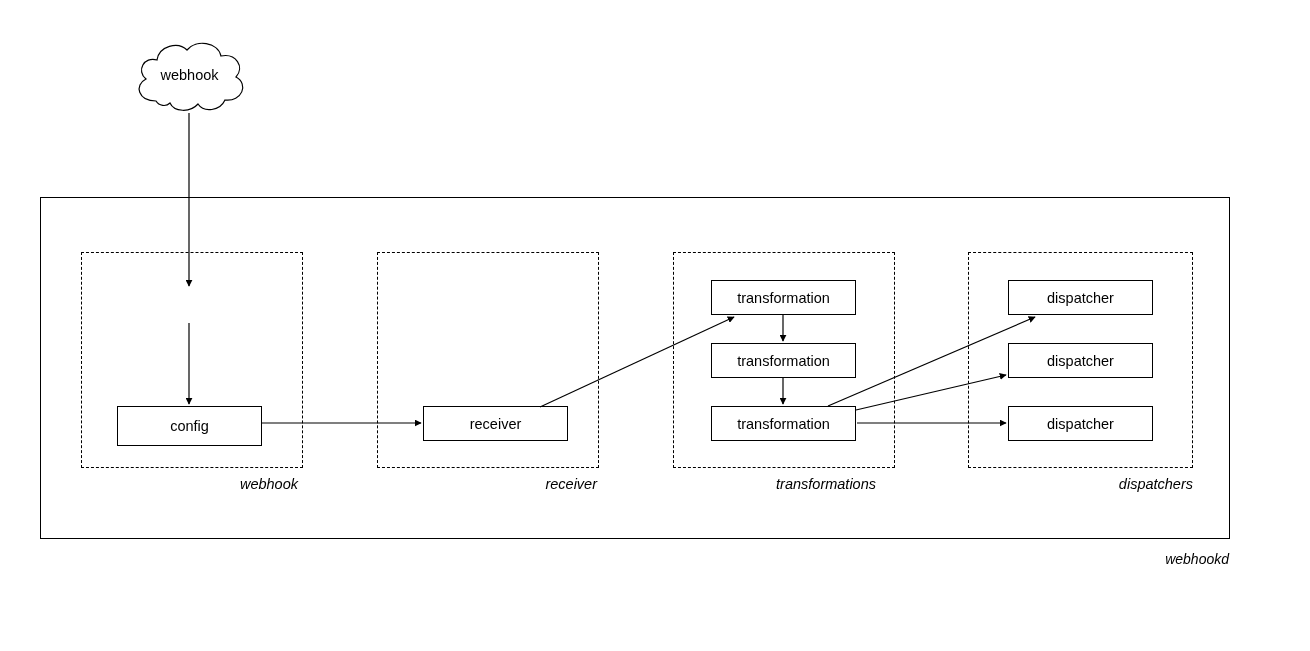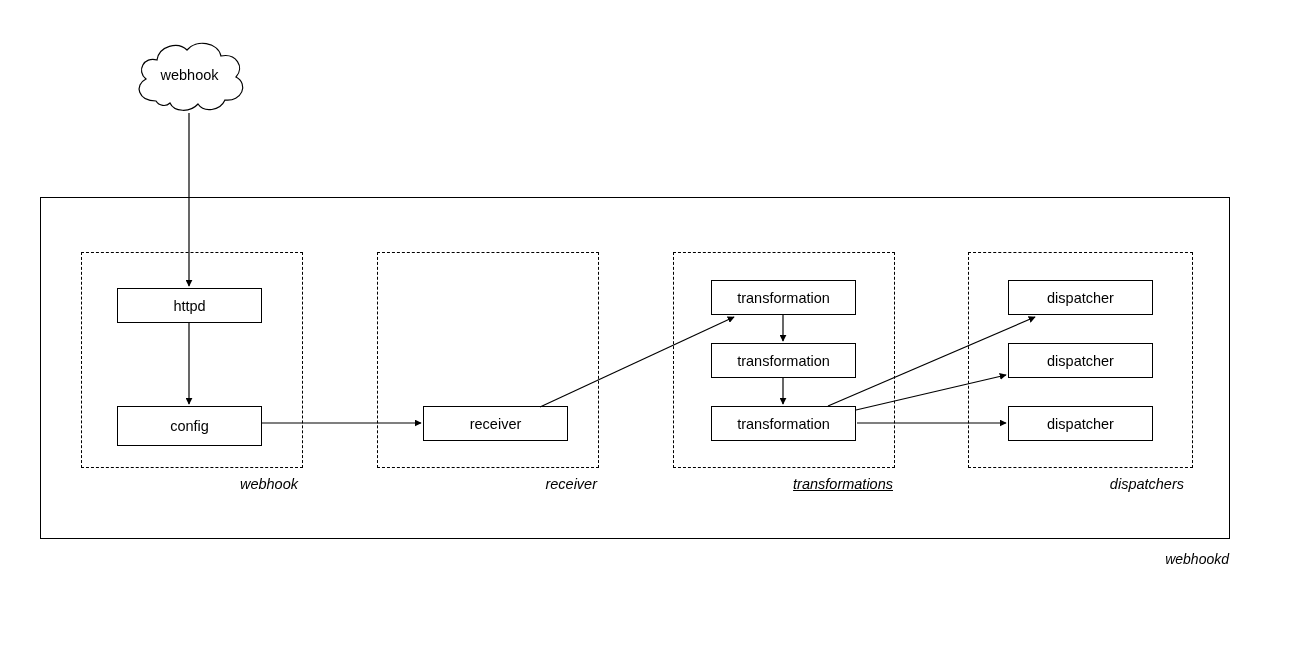--- a/index.html
+++ b/index.html
@@ -111,24 +111,23 @@
 
   <div class="outer-box" id="outer-container" style="left: 40px; top: 197px; width: 1190px; height: 342px;"></div>
 
   <div class="cluster" id="cluster-request" style="left: 81px; top: 252px; width: 222px; height: 216px;"></div>
   <div class="cluster" id="cluster-receiver" style="left: 377px; top: 252px; width: 222px; height: 216px;"></div>
   <div class="cluster" id="cluster-transformations" style="left: 673px; top: 252px; width: 222px; height: 216px;"></div>
   <div class="cluster" id="cluster-dispatchers" style="left: 968px; top: 252px; width: 225px; height: 216px;"></div>
 
   <div class="cluster-label" id="label-request" style="right: 1012px; top: 476px;">webhook</div>
   <div class="cluster-label" id="label-receiver" style="right: 713px; top: 476px;">receiver</div>
-  <div class="cluster-label" id="label-transformations" style="right: 417px; top: 476px; text-decoration: underline;">transformations</div>
-  <div class="cluster-label" id="label-dispatchers" style="right: 126px; top: 476px;">dispatchers</div>
+  <div class="cluster-label" id="label-transformations" style="right: 434px; top: 476px;">transformations</div>
+  <div class="cluster-label" id="label-dispatchers" style="right: 117px; top: 476px;">dispatchers</div>
 
-  <div class="node" id="node-httpd" style="left: 117px; top: 288px; width: 145px; height: 35px;">httpd</div>
   <div class="node" id="node-config" style="left: 117px; top: 406px; width: 145px; height: 40px;">config</div>
 
   <div class="node" id="node-receiver" style="left: 423px; top: 406px; width: 145px; height: 35px;">receiver</div>
 
   <div class="node" id="node-transformation-1" style="left: 711px; top: 280px; width: 145px; height: 35px;">transformation</div>
   <div class="node" id="node-transformation-2" style="left: 711px; top: 343px; width: 145px; height: 35px;">transformation</div>
   <div class="node" id="node-transformation-3" style="left: 711px; top: 406px; width: 145px; height: 35px;">transformation</div>
 
   <div class="node" id="node-dispatcher-1" style="left: 1008px; top: 280px; width: 145px; height: 35px;">dispatcher</div>
   <div class="node" id="node-dispatcher-2" style="left: 1008px; top: 343px; width: 145px; height: 35px;">dispatcher</div>

